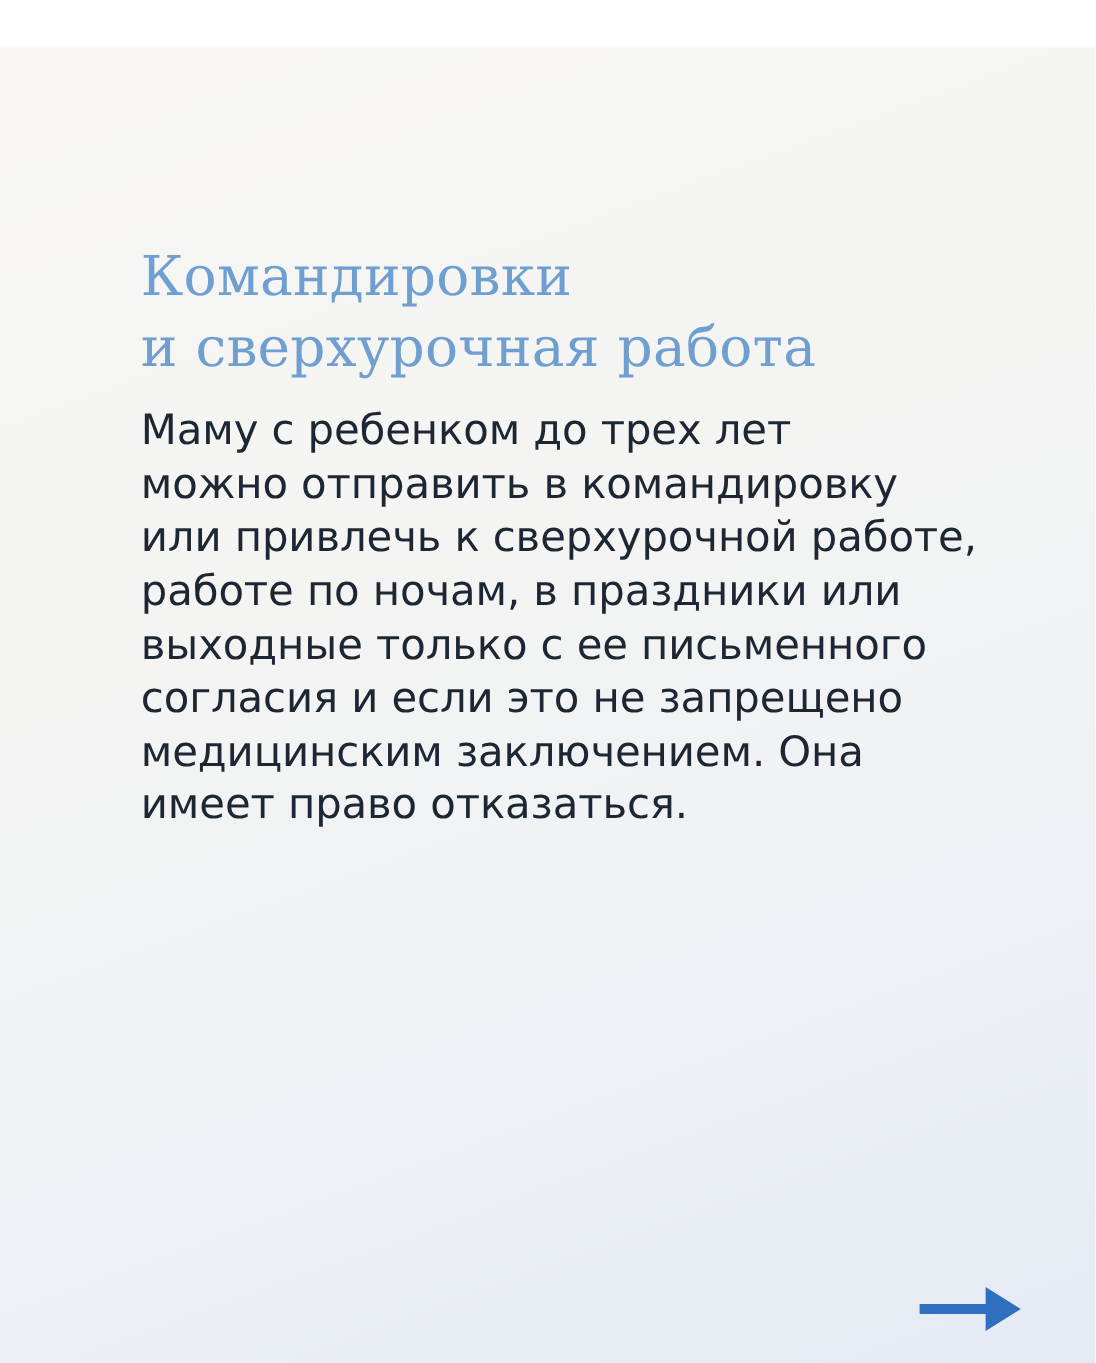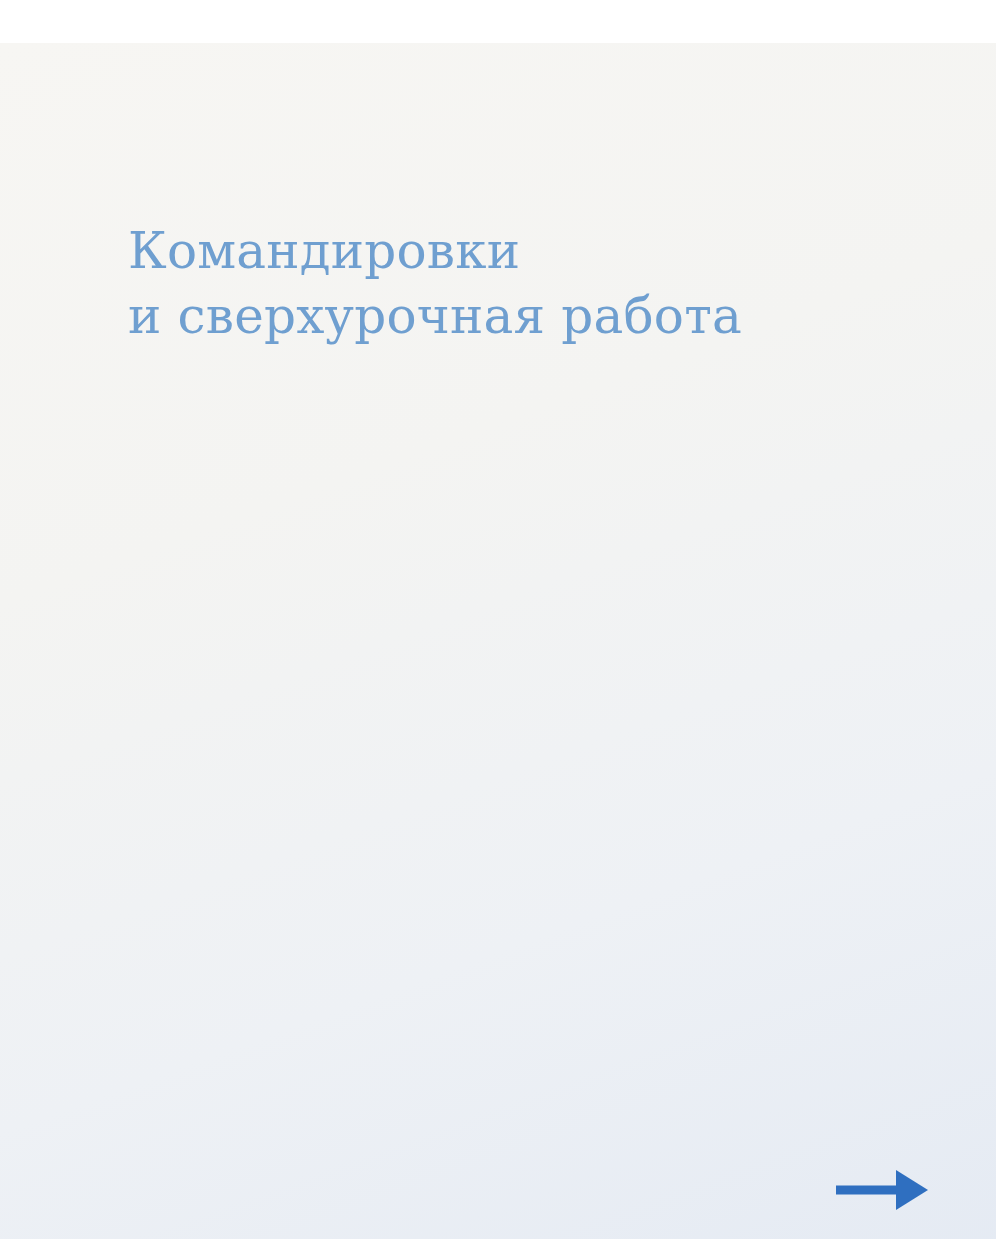--- a/index.html
+++ b/index.html
@@ -59,20 +59,28 @@
   }
 </style>
 </head>
 <body>
 
 <div class="slide">
 
   <div class="content">
     <h1 class="title">Командировки
 и сверхурочная работа</h1>
+    <p class="para">Маму с ребенком до трех лет
+можно отправить в командировку
+или привлечь к сверхурочной работе,
+работе по ночам, в праздники или
+выходные только с ее письменного
+согласия и если это не запрещено
+медицинским заключением. Она
+имеет право отказаться.</p>
   </div>
 
   <svg class="arrow" viewBox="0 0 96 52" aria-hidden="true">
     <line x1="2" y1="26" x2="78" y2="26" stroke="#2f6fc0" stroke-width="9" stroke-linecap="butt"></line>
     <polygon points="94,26 62,6 62,46" fill="#2f6fc0"></polygon>
   </svg>
 
 </div>
 
 </body></html>

